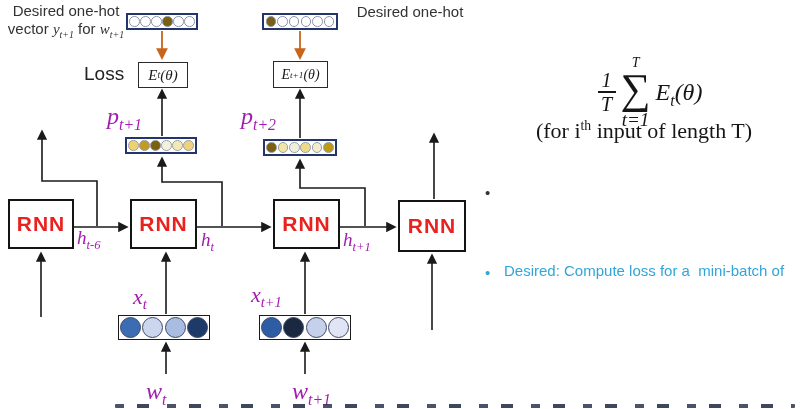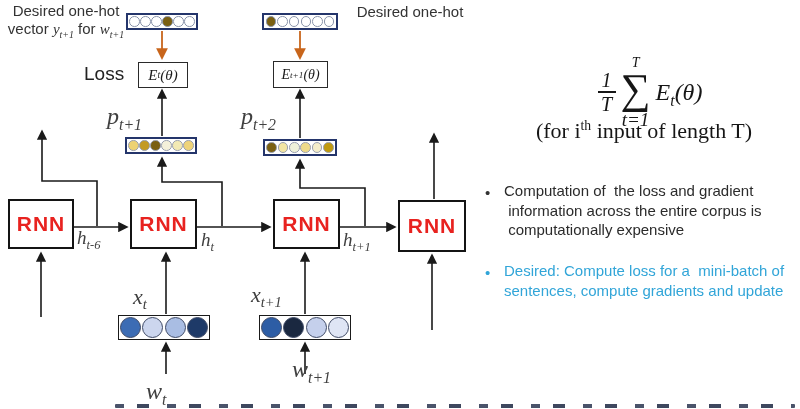--- a/index.html
+++ b/index.html
@@ -6,21 +6,21 @@
   html,body { background:#fff; }
   .canvas {
     position:relative; width:800px; height:409px; background:#ffffff;
     overflow:hidden; font-family:"Liberation Sans", sans-serif; color:#222;
   }
   .abs { position:absolute; }
   
   .m, sub.m, sup.m { font-family:"Liberation Serif", serif; font-style:italic; }
   sub { font-size:66%; line-height:0; }
   sup { font-size:62%; line-height:0; }
-  .math { font-family:"Liberation Serif", serif; font-style:italic; color:#404040; }
+  .math { font-family:"Liberation Serif", serif; font-style:italic; color:#a21caf; }
   .caption { font-size:15px; line-height:18px; text-align:center; color:#333; }
   
   .rnnbox {
     border:2.5px solid #141414; background:#fff; display:flex;
     align-items:center; justify-content:center;
     font-size:21px; font-weight:bold; letter-spacing:1px;
   }
   .ebox {
     border:1.6px solid #2a2a2a; background:#fff; display:flex;
     align-items:center; justify-content:center;
@@ -166,44 +166,38 @@
       <span class="circle" style="background: rgb(30, 58, 104); border: 1px solid rgb(63, 74, 102);"></span>
     </div>
   <div class="abs vecbox vec-l" style="left:259px; top:315px; width:92px; height:25px;">
       <span class="circle" style="background: rgb(45, 93, 165); border: 1px solid rgb(63, 74, 102);"></span>
       <span class="circle" style="background: rgb(26, 40, 64); border: 1px solid rgb(63, 74, 102);"></span>
       <span class="circle" style="background: rgb(197, 208, 236); border: 1px solid rgb(63, 74, 102);"></span>
       <span class="circle" style="background: rgb(223, 229, 245); border: 1px solid rgb(63, 74, 102);"></span>
     </div>
 
   <div class="abs math" style="left:146px; top:378px; font-size:24px;"><span>w</span><sub class="m">t</sub></div>
-  <div class="abs math" style="left:292px; top:356px; font-size:24px;"><span>w</span><sub class="m">t+1</sub></div>
+  <div class="abs math" style="left:292px; top:378px; font-size:24px;"><span>w</span><sub class="m">t+1</sub></div>
 
   <div class="abs equation" style="left:510px; top:56px; width:280px; justify-content:center;">
     <span class="frac">
       <span class="frac-num">1</span>
       <span class="frac-den m">T</span>
     </span>
     <span class="sum">
       <span class="sum-top m">T</span>
       <span class="sum-sym">∑</span>
       <span class="sum-bot m">t=1</span>
     </span>
     <span><span>E</span><sub class="m">t</sub><span>(θ)</span></span>
   </div>
   <div class="abs eqnote" style="left:498px; top:118px; width:292px;"><span>(for i</span><sup>th</sup><span> input of length T)</span></div>
 
   <span class="abs bdot" style="left:485px; top:184px; color:#333;">•</span>
-  <div class="abs btext" style="left: 504px; top: 181px; width: 292px; color: rgb(43, 43, 43);">
-      <div class="tline">Computation of  the loss and gradient</div>
-      <div class="tline"> information across the entire corpus is</div>
-      <div class="tline"> computationally expensive</div>
-    </div>
 
   <span class="abs bdot" style="left: 485px; top: 264px; color: rgb(49, 165, 216);">•</span>
   <div class="abs btext" style="left: 504px; top: 261px; width: 292px; color: rgb(49, 165, 216);">
       <div class="tline">Desired: Compute loss for a  mini-batch of</div>
-      <div class="tline">sentences, compute gradients and update</div>
     </div>
 
   <div class="abs bottom-cut" style="left:115px; top:404px; width:680px;"></div>
 
 </div>
 
 </body></html>

